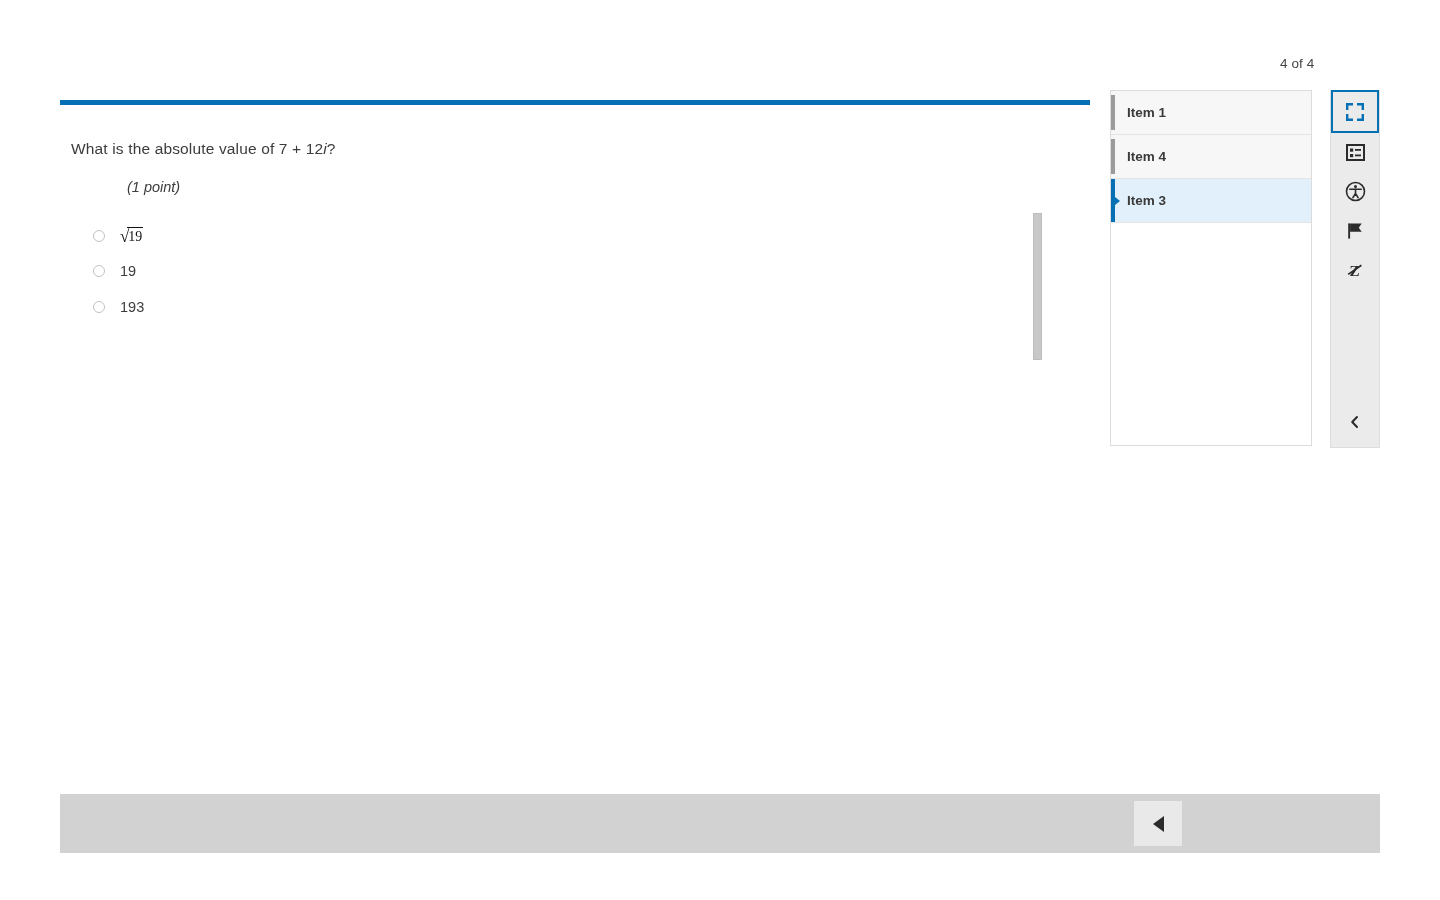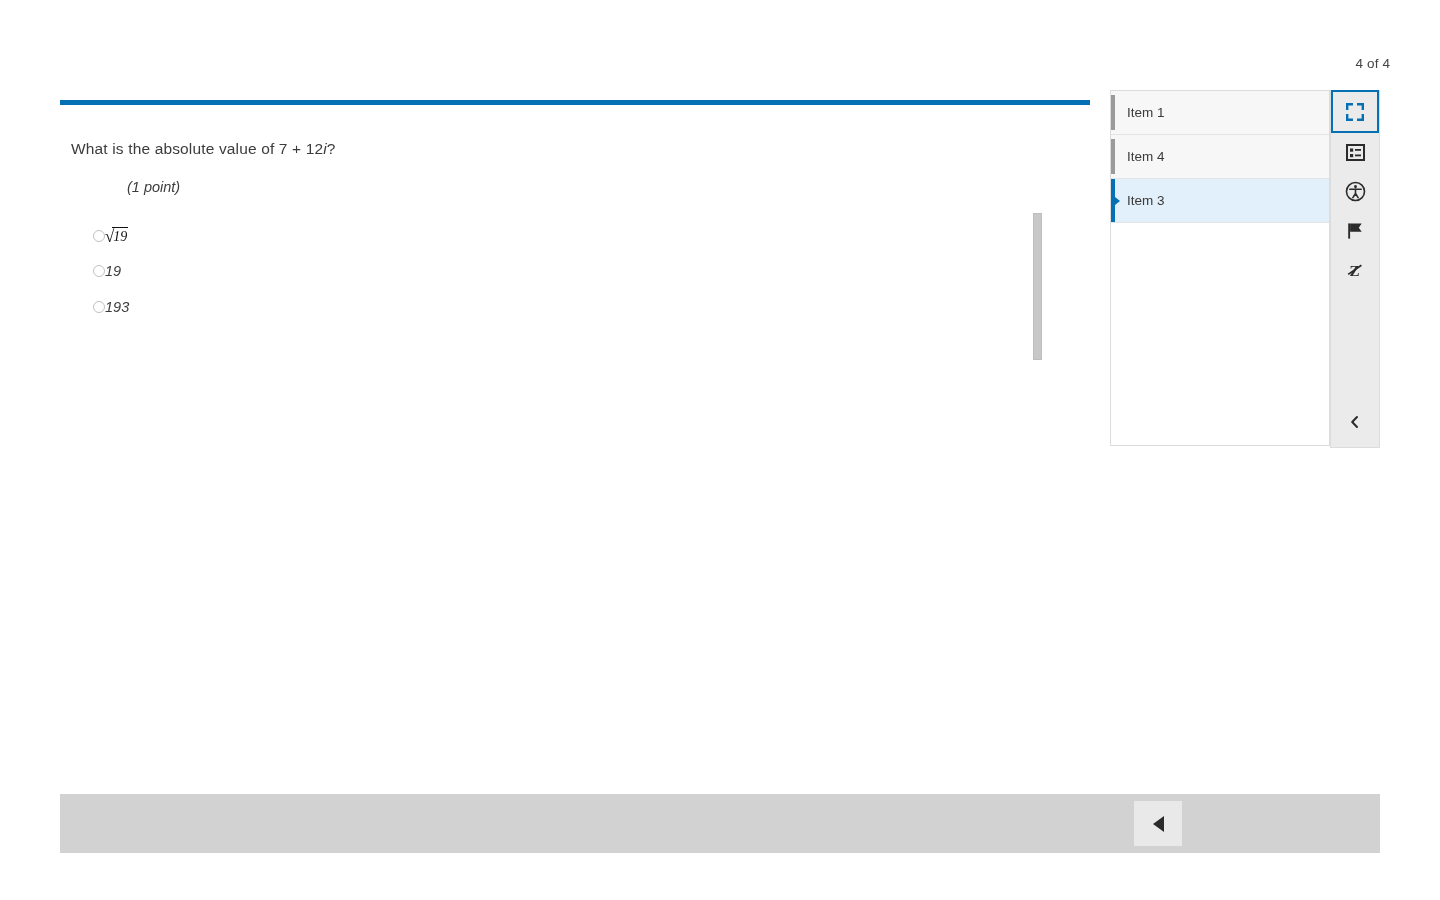--- a/index.html
+++ b/index.html
@@ -15,21 +15,21 @@
     overflow: hidden;
     position: relative;
   }
 
   
   .page-counter {
     position: absolute;
     top: 56px;
     left: 1280px;
     width: 110px;
-    text-align: right;
+    text-align: left;
     font-size: 13.5px;
     color: #444444;
     letter-spacing: 0.1px;
   }
 
   
   .question-panel {
     position: absolute;
     left: 60px;
     top: 100px;
@@ -83,24 +83,24 @@
     width: 12px;
     height: 12px;
     border: 1px solid #c2c2c2;
     border-radius: 50%;
     background: #ffffff;
     box-sizing: border-box;
     flex: 0 0 auto;
     margin-left: 1px;
   }
   .option-label {
+    margin-left: 15px;
     font-size: 14.5px;
     color: #3c3c3c;
     white-space: nowrap;
-    font-style: italic;
   }
   .option-label.math {
     font-family: "Liberation Serif", serif;
     font-size: 15.5px;
     color: #111111;
   }
   .radical {
     display: inline-block;
     position: relative;
     font-family: "Liberation Serif", serif;
@@ -133,25 +133,26 @@
     background: #c8c8c8;
     border: 1px solid #bdbdbd;
     box-sizing: border-box;
   }
 
   
   .item-panel {
     position: absolute;
     left: 1110px;
     top: 90px;
-    width: 220px;
+    width: 202px;
     height: 356px;
     background: #ffffff;
     border: 1px solid #dcdcdc;
     box-sizing: border-box;
+    font-weight: bold;
   }
   .item-row {
     position: relative;
     height: 44px;
     background: #f7f7f7;
     border-bottom: 1px solid #e4e4e4;
     display: flex;
     align-items: center;
     box-sizing: border-box;
   }

